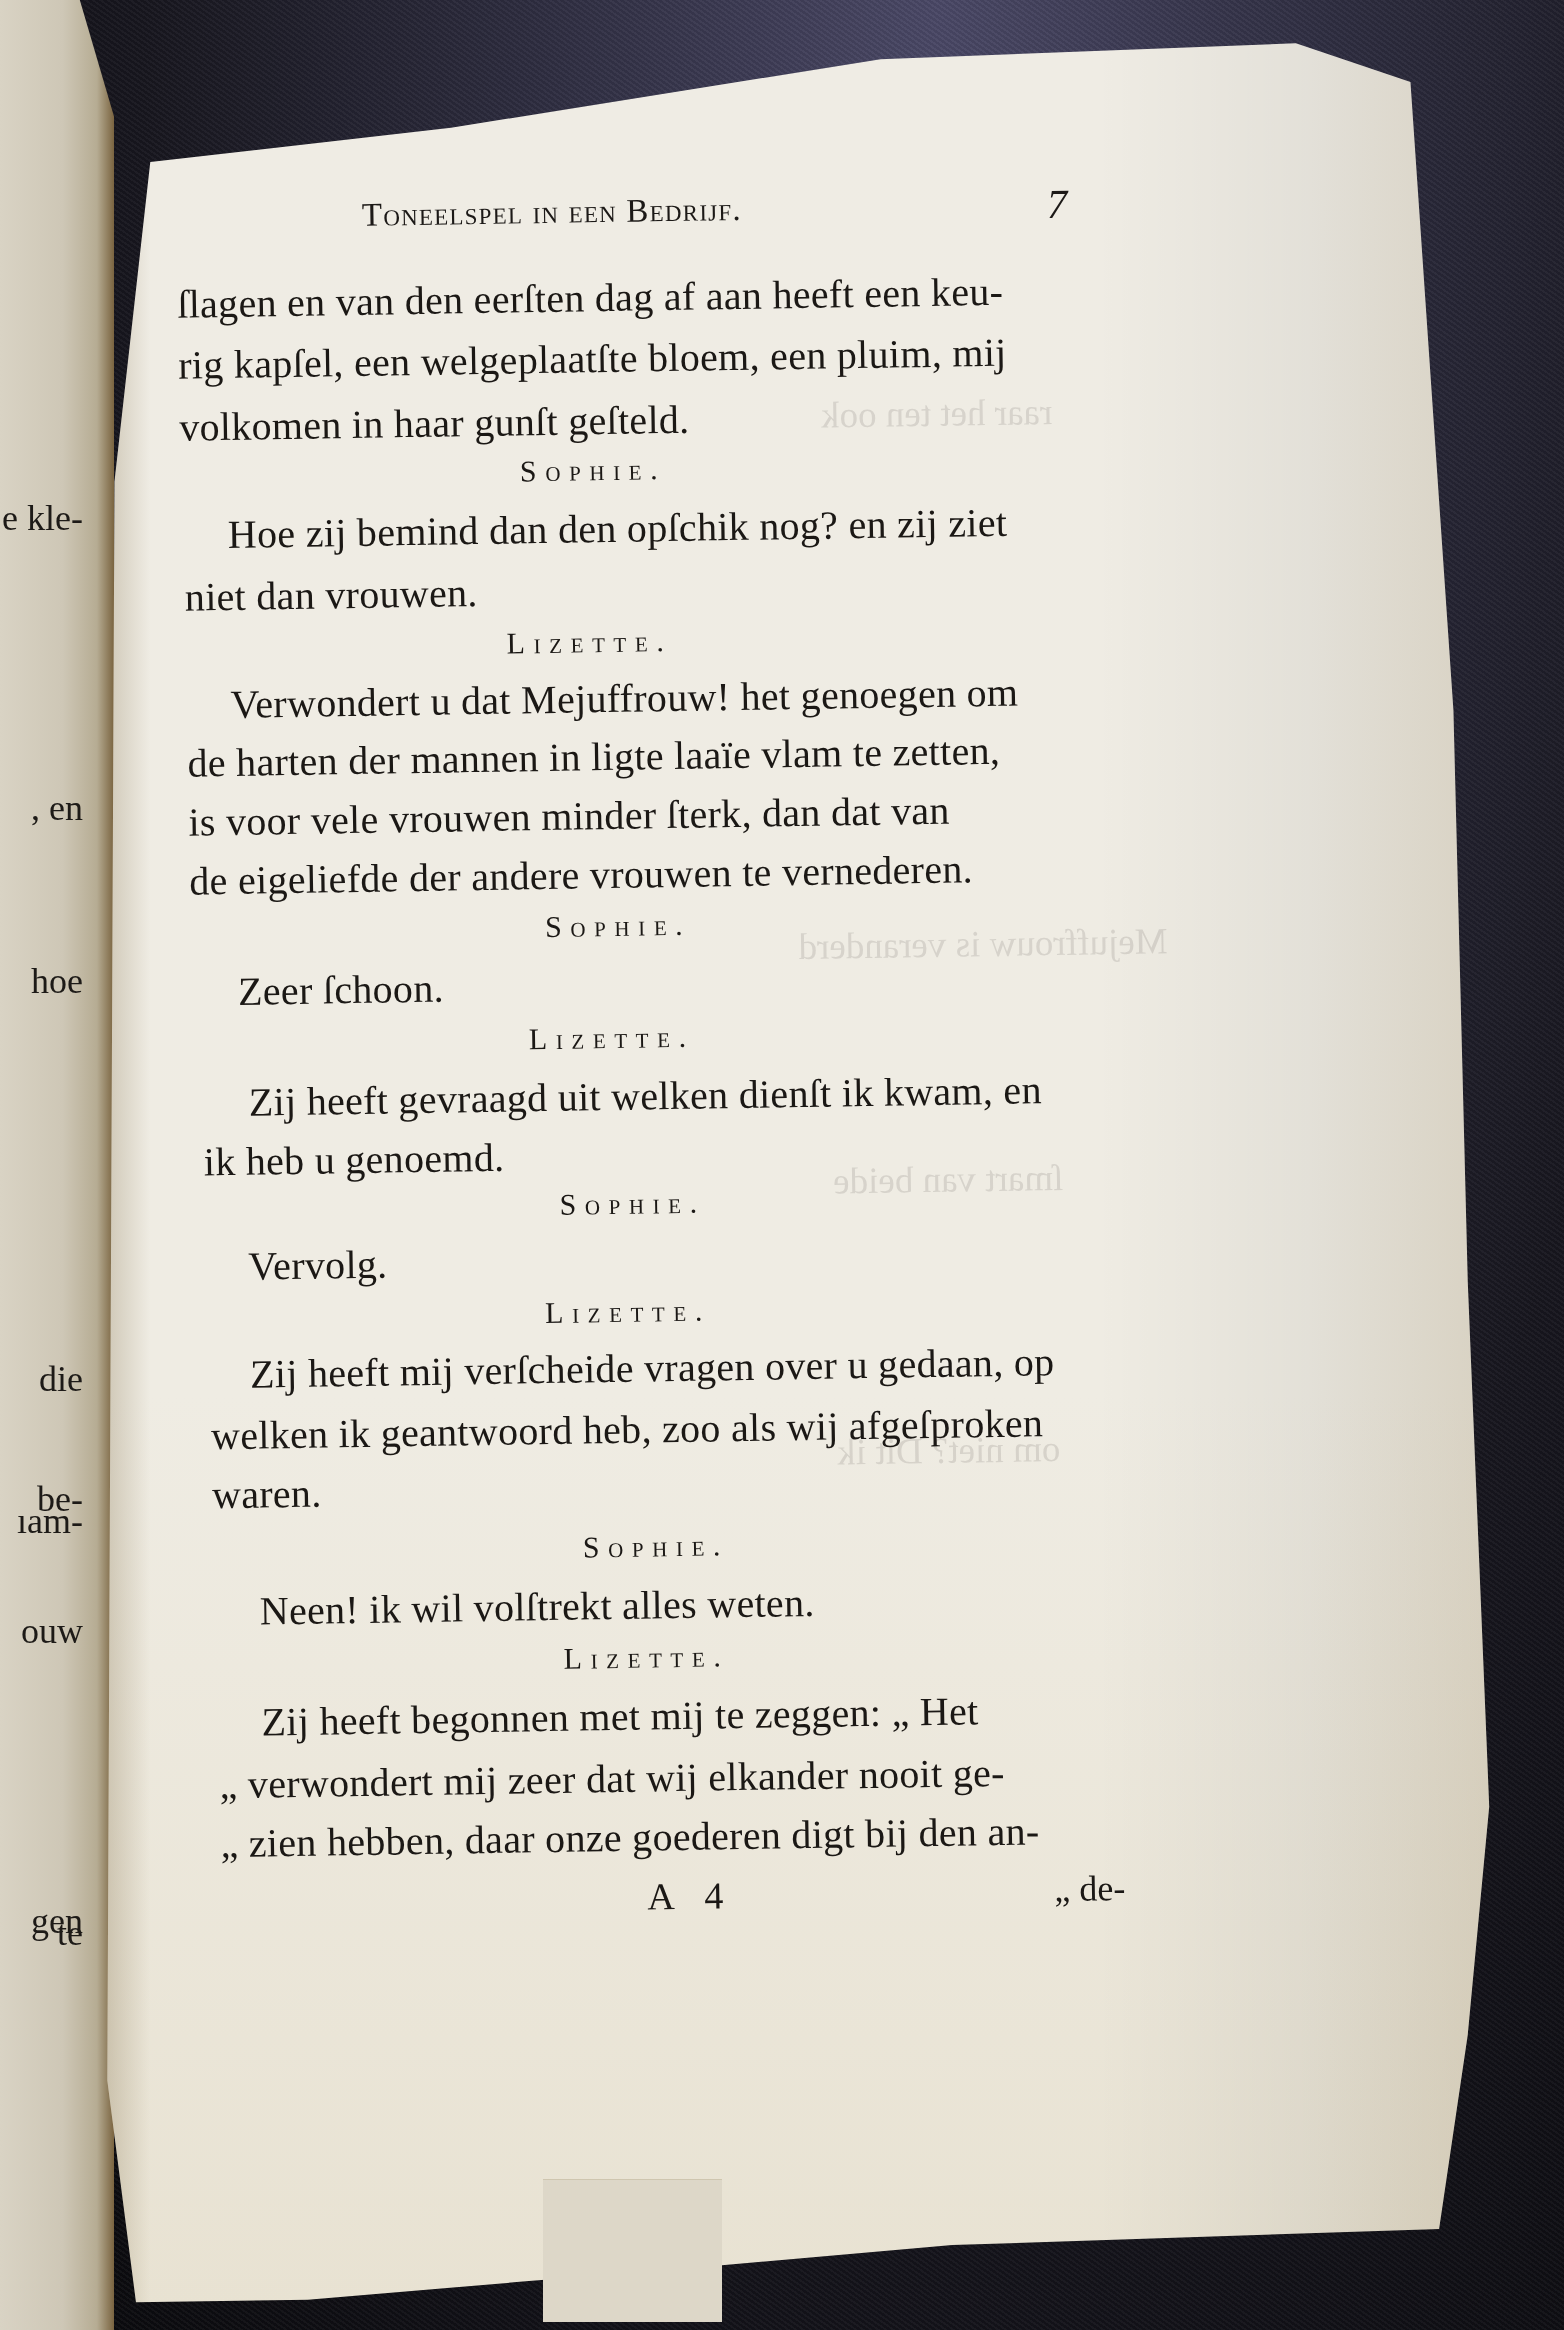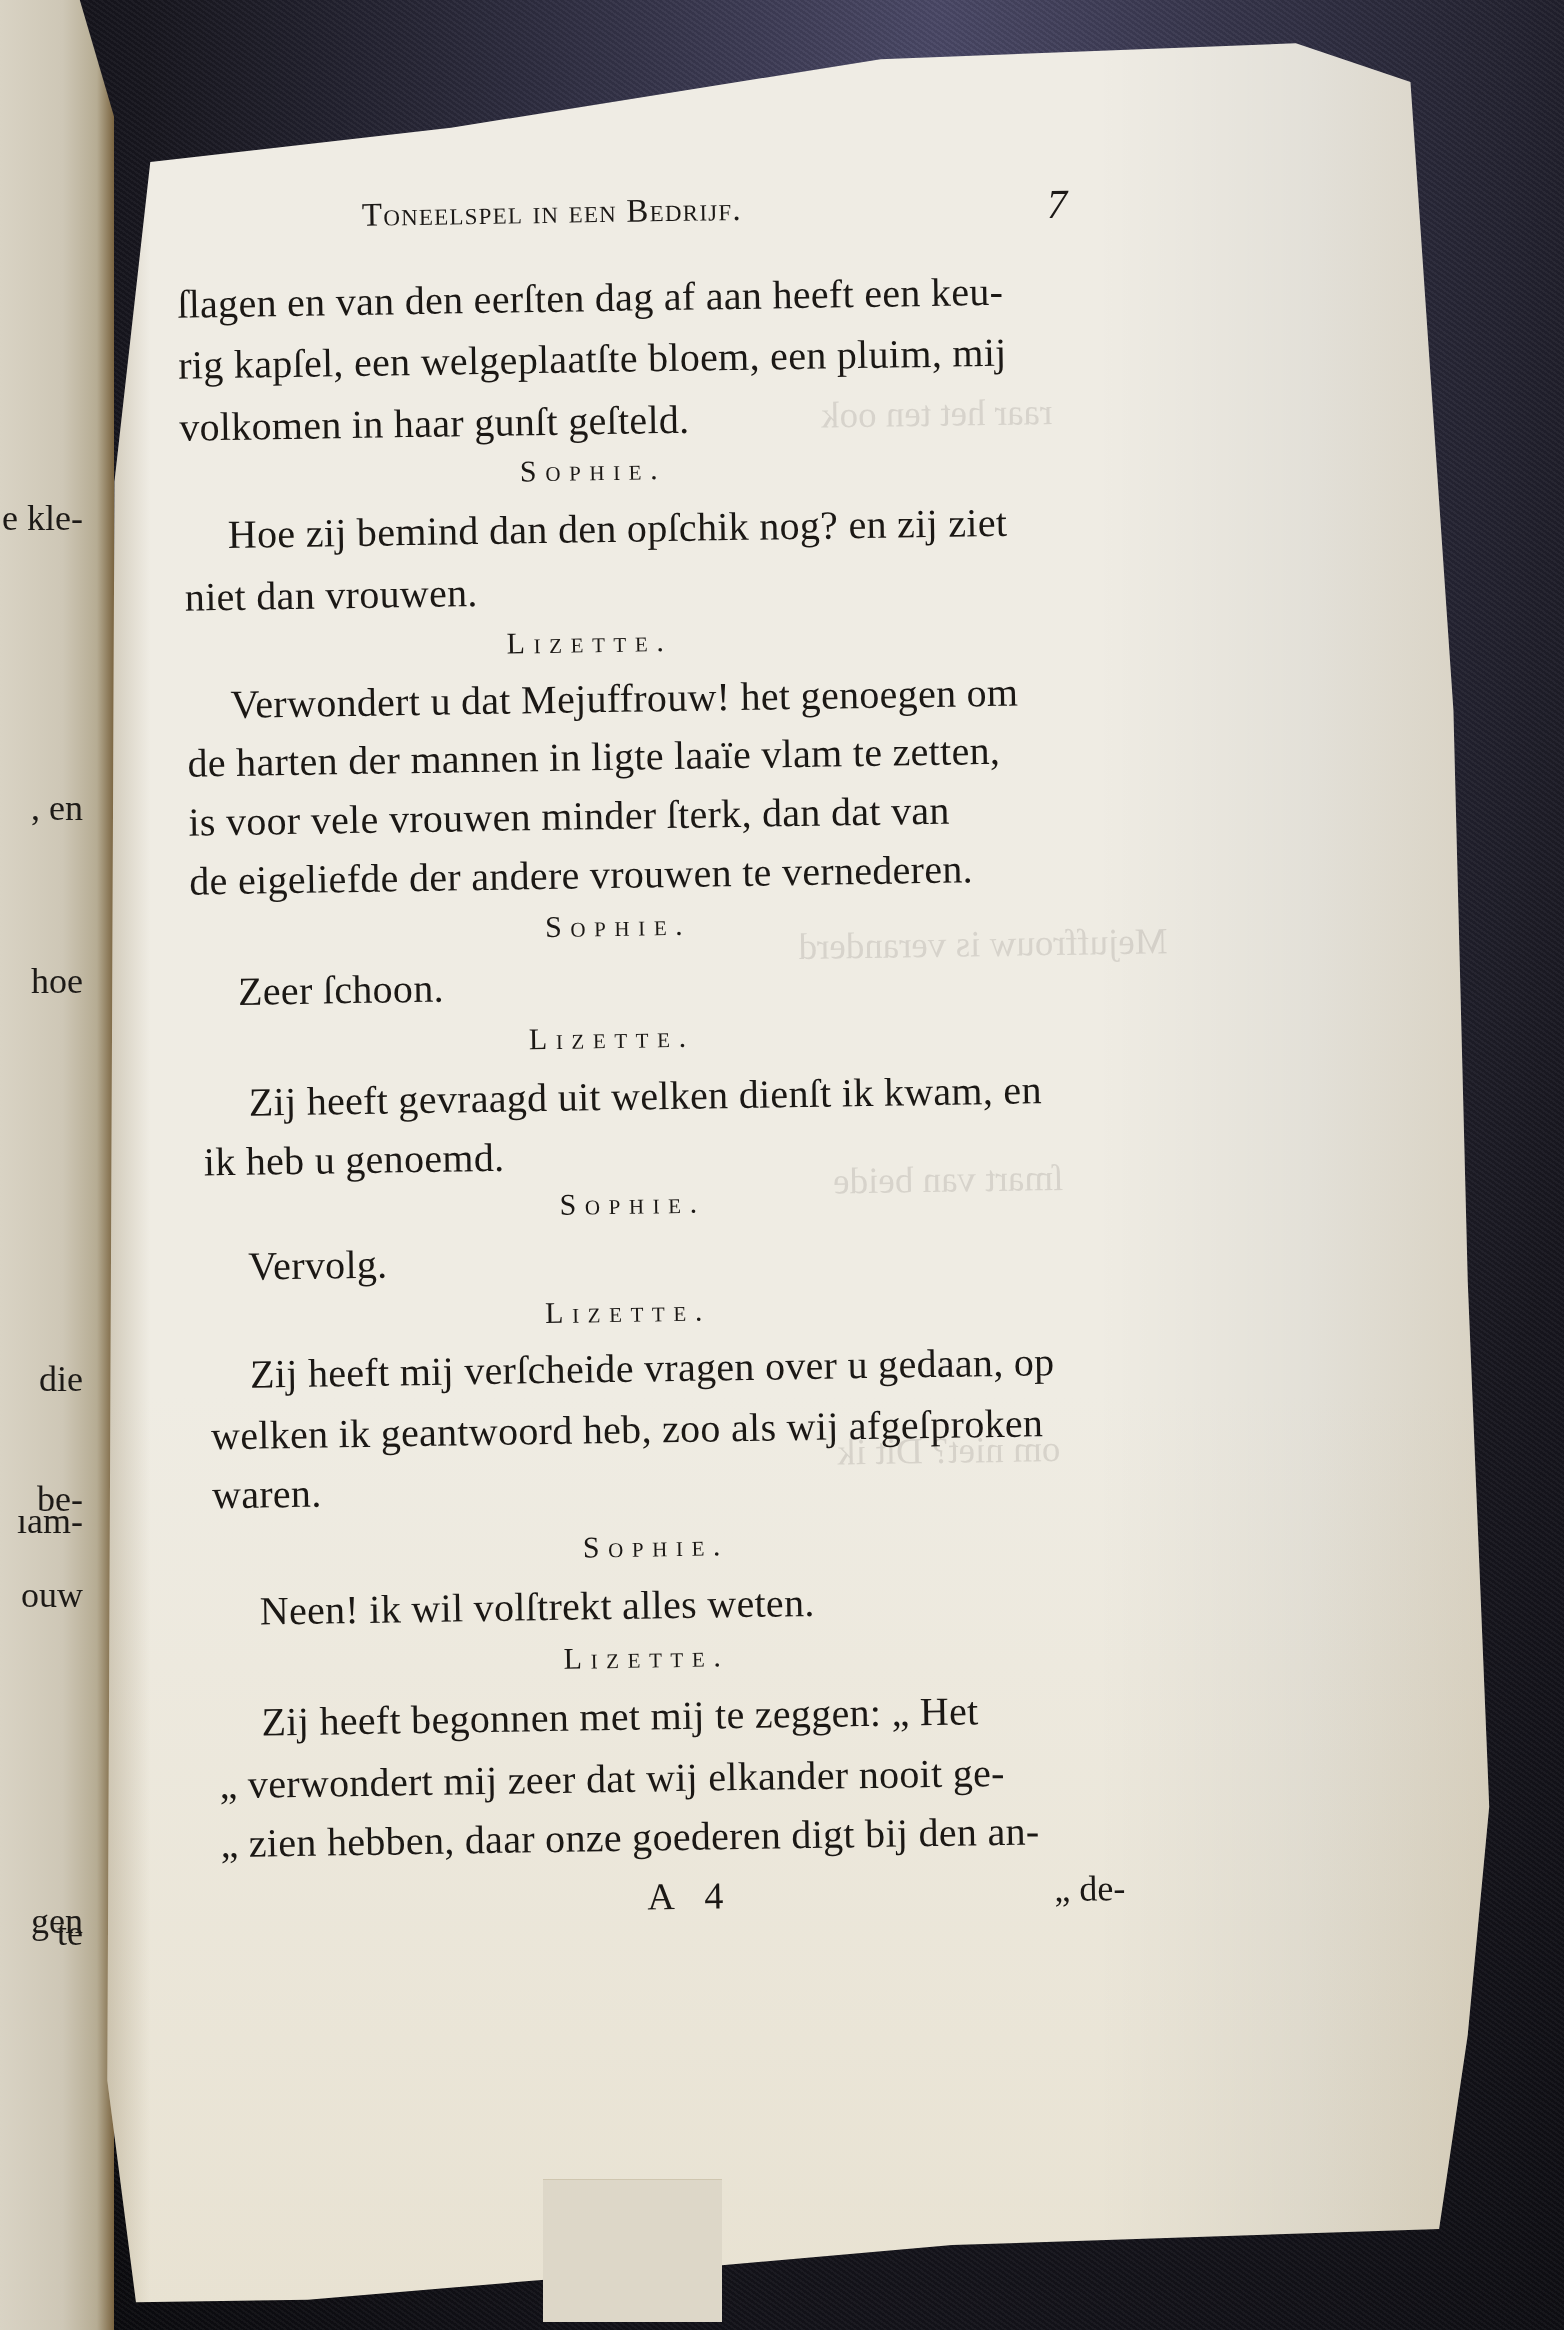--- a/index.html
+++ b/index.html
@@ -144,21 +144,21 @@
 
 <div class="backdrop"></div>
 
 <div class="left-page">
   <div class="left-page-frag" style="top:497px;">e kle-</div>
   <div class="left-page-frag" style="top:787px;">, en</div>
   <div class="left-page-frag" style="top:960px;">hoe</div>
   <div class="left-page-frag" style="top:1358px;margin-left:45px;">die</div>
   <div class="left-page-frag" style="top:1478px;">be-</div>
   <div class="left-page-frag" style="top:1500px;">ıam-</div>
-  <div class="left-page-frag" style="top:1574px;">ouw</div>
+  <div class="left-page-frag" style="top:1610px;">ouw</div>
   <div class="left-page-frag" style="top:1912px;">te</div>
   <div class="left-page-frag" style="top:1900px;">gen</div>
 </div>
 
 <div class="page"></div>
 <div class="patch"></div>
 
 <div class="page-inner">
 
   <div class="bleed" style="left:833px; top:395px;">raar het ten ook</div>

